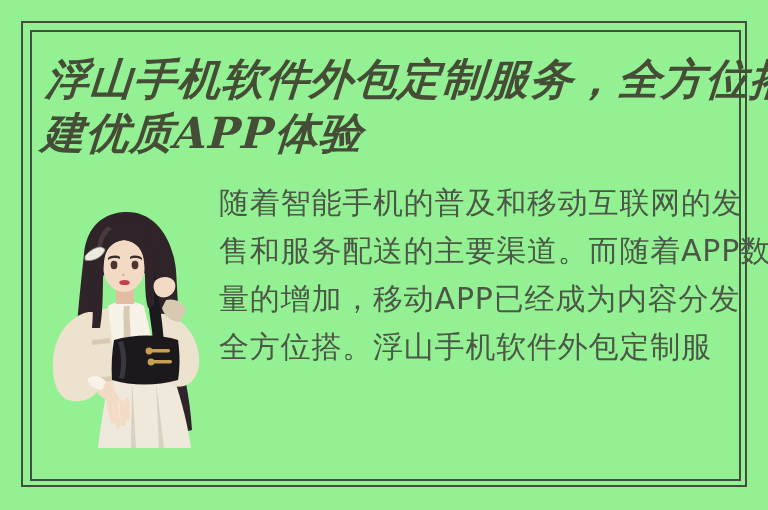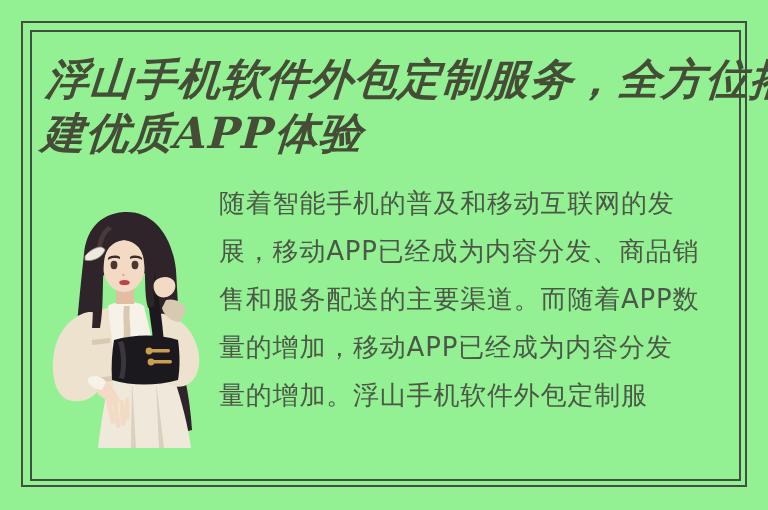--- a/index.html
+++ b/index.html
@@ -14,21 +14,21 @@
   .title{
     position:absolute; left:44px; top:52px; width:700px; margin:0;
     font-family:"DejaVu Serif", serif;
     font-style:italic; font-weight:bold;
     font-size:43px; line-height:54px; letter-spacing:1px;
     color:#464d37; transform:skewX(-4deg);
   }
   .title-line{white-space:nowrap;}
   .body-text{
     position:absolute; left:219px; top:179px; width:524px;
-    font-size:26px; line-height:48px; letter-spacing:0.8px;
+    font-size:30px; line-height:48px; letter-spacing:0.8px;
     color:#4c5847;
   }
   .body-line{white-space:nowrap; height:48px;}
   .girl{position:absolute; left:52px; top:210px; width:152px; height:242px;}
 </style>
 </head>
 <body>
 
 <div class="page">
 
@@ -102,19 +102,18 @@
       <rect x="62" y="190" width="5" height="28" rx="2.5" transform="rotate(-8 64 203)" fill="#f3dac5"></rect>
       <rect x="68" y="190" width="5" height="26" rx="2.5" transform="rotate(-4 70 202)" fill="#f3dac5"></rect>
       <rect x="73" y="188" width="4.6" height="22" rx="2.3" fill="#f3dac5"></rect>
     </g>
 
     <path d="M36,168 C42,164 50,166 54,172 L50,180 C44,180 38,176 36,172 Z" fill="#f7f2e8"></path>
   </svg>
 
   <div class="body-text">
     <div class="body-line">随着智能手机的普及和移动互联网的发</div>
-    <div class="body-line">展，移动APP已经成为内容分发、商品销</div>
     <div class="body-line">售和服务配送的主要渠道。而随着APP数</div>
     <div class="body-line">量的增加，移动APP已经成为内容分发</div>
-    <div class="body-line">量的增加。浮山手机软件外包定制服</div>
+    <div class="body-line">全方位搭。浮山手机软件外包定制服</div>
   </div>
 
 </div>
 
 </body></html>

